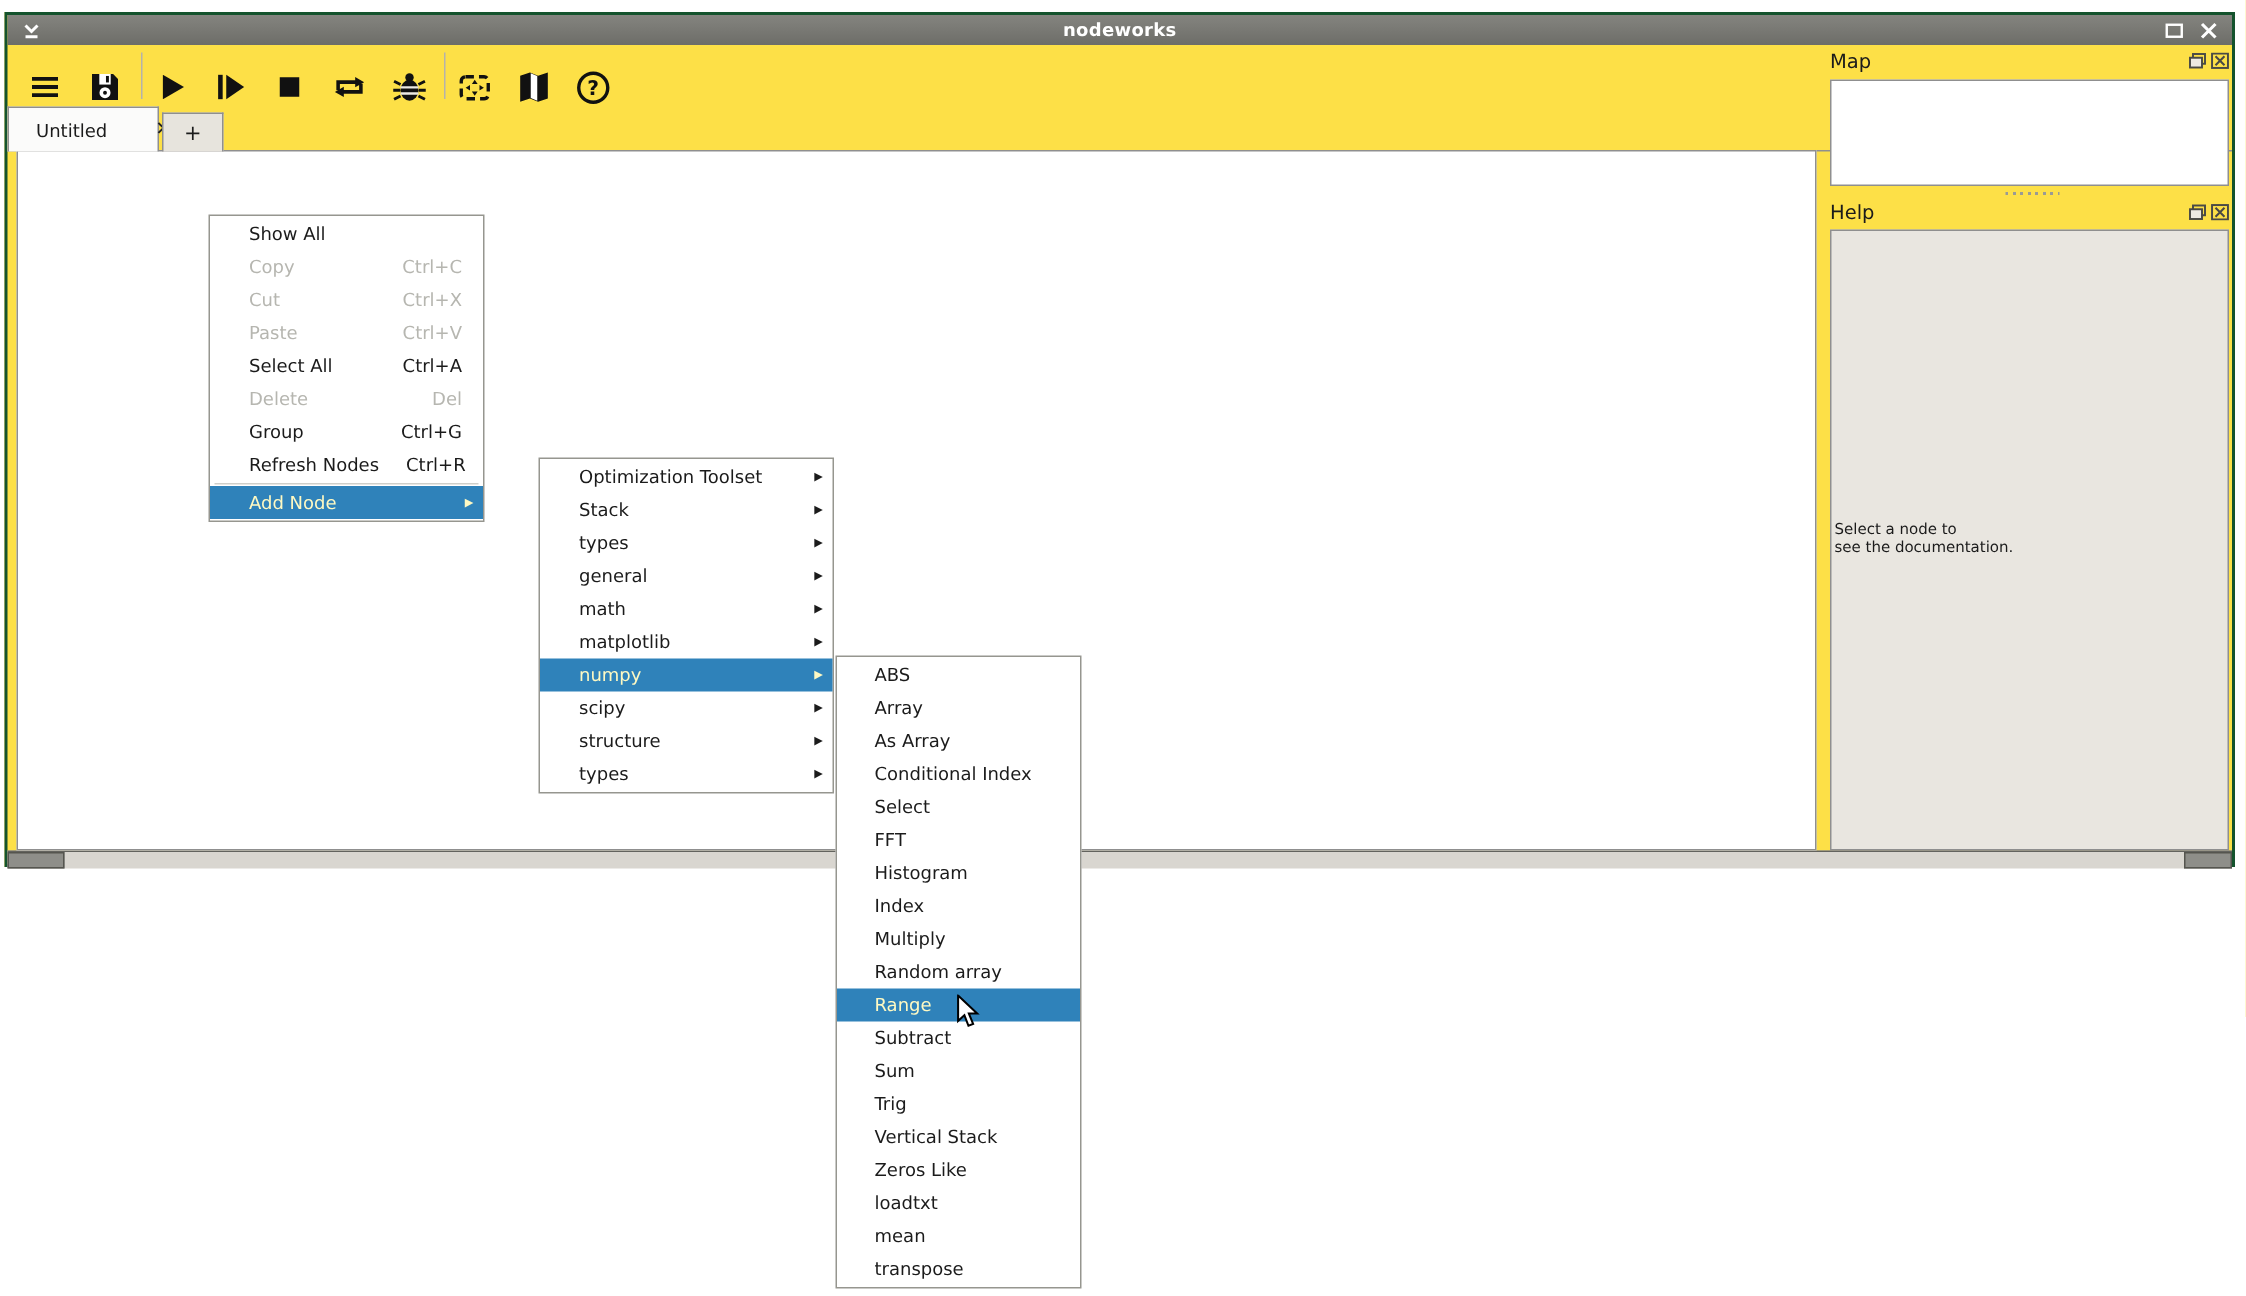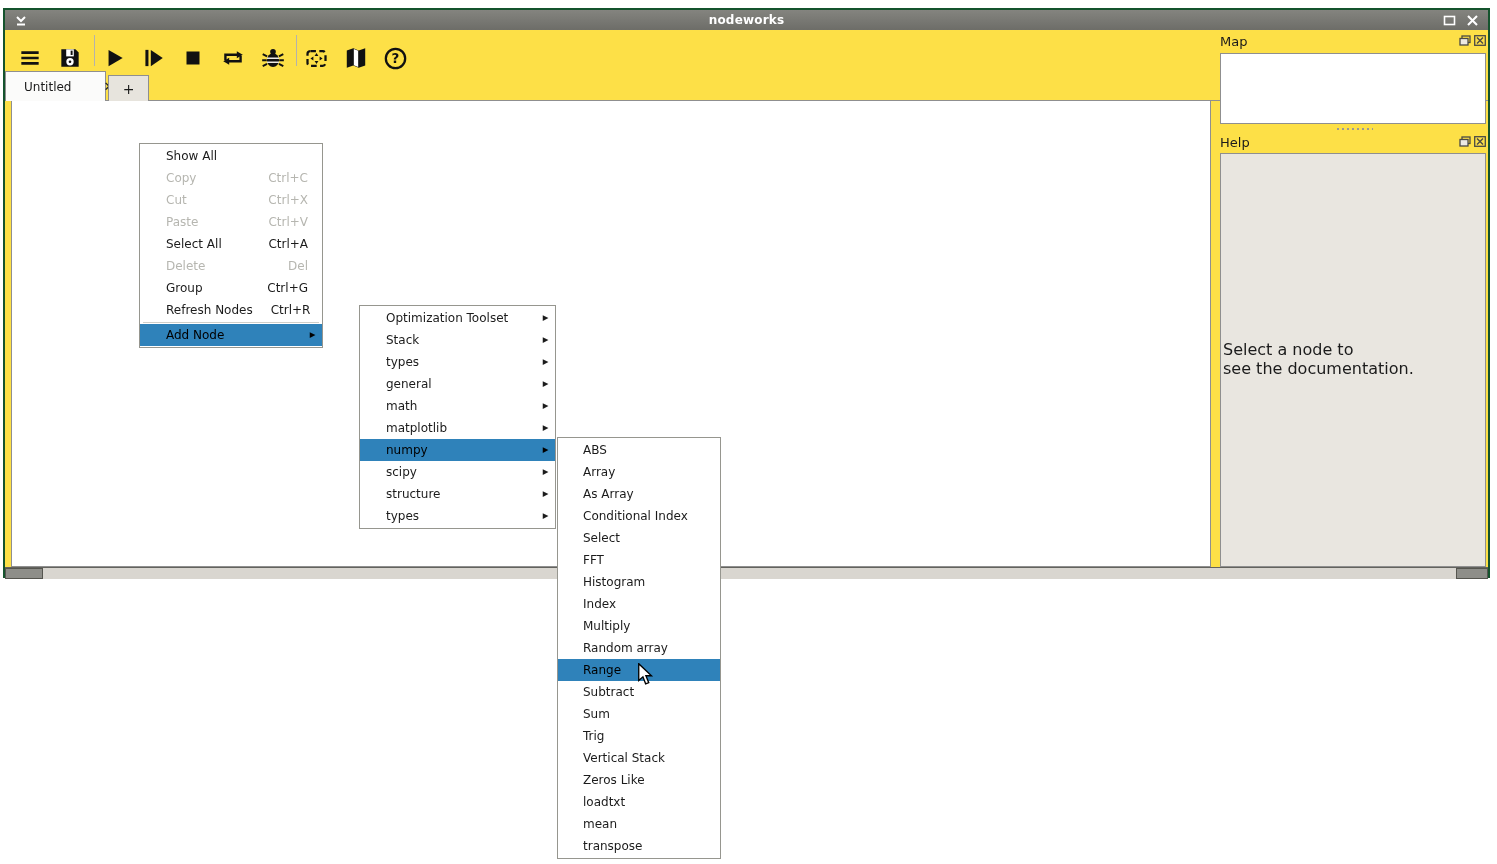--- a/index.html
+++ b/index.html
@@ -42,37 +42,37 @@
   .dock-btns { position:absolute; display:flex; gap:2px; }
   .dock-btn { width:13px; height:12px; display:flex; align-items:center; justify-content:center; }
   .map-view { position:absolute; left:1215px; top:43px; width:266px; height:71px;
               background:#ffffff; border:1px solid #8f8f8f; }
   .splitter { position:absolute; left:1332px; top:117px; width:36px; height:3px;
               background-image:repeating-linear-gradient(90deg,#9a9a94 0 2px,transparent 2px 5px);
               background-size:100% 2px; background-repeat:no-repeat; background-position:center; }
   .help-view { position:absolute; left:1215px; top:143px; width:266px; height:414px;
                background:#e9e6e0; border:1px solid #8f8f8f;
                display:flex; align-items:center; }
-  .help-text { font-size:16px; color:#1b1b1b; line-height:1.18; white-space:pre-line; padding-left:2px; }
+  .help-text { font-size:10px; color:#1b1b1b; line-height:1.18; white-space:pre-line; padding-left:2px; }
 
   
   .hscroll { position:absolute; left:0; top:557px; width:100%; height:12px;
              background:#d9d6d0; border-top:1px solid #63635e; }
   .hthumb { position:absolute; top:0; height:11px; background:#8e8e89; border:1px solid #55554f; }
   .hthumb.left { left:0; width:38px; }
   .hthumb.right { right:0; width:32px; }
 
   
   .menu { position:absolute; background:#ffffff; border:1px solid #96968f; padding:1px 0;
           font-size:12px; color:#1b1b1b; }
   .menu-item { height:22px; display:flex; align-items:center; padding:0 14px 0 26px; position:relative; white-space:nowrap; }
   .mi-label { flex:1; padding-right:18px; }
   .mi-shortcut { margin-left:auto; }
   .menu-item.disabled { color:#b6b6b0;gap:31px; }
-  .menu-item.hl { background:#2f82ba; color:#000000; }
+  .menu-item.hl { background:#2f82ba; color:#fef9c3; }
   .mi-arrow { display:none; position:absolute; right:5px; top:50%; transform:translateY(-52%) scale(.62); font-size:12px; line-height:1; }
   .menu-item.has-sub .mi-arrow { display:block; }
   .menu-sep { height:1px; background:#cfcfca; margin:1px 3px; }
   #menu-context { left:139px; top:127px; width:184px; z-index:10;margin-top:16px; }
   #menu-categories { left:359px; top:305px; width:197px; z-index:11; }
   #menu-numpy { left:557px; top:437px; width:164px; z-index:12; }
   #menu-numpy .menu-item { padding-left:25px; }
 
   .cursor { position:absolute; left:637px; top:663px; z-index:100; pointer-events:none; }
 </style>

